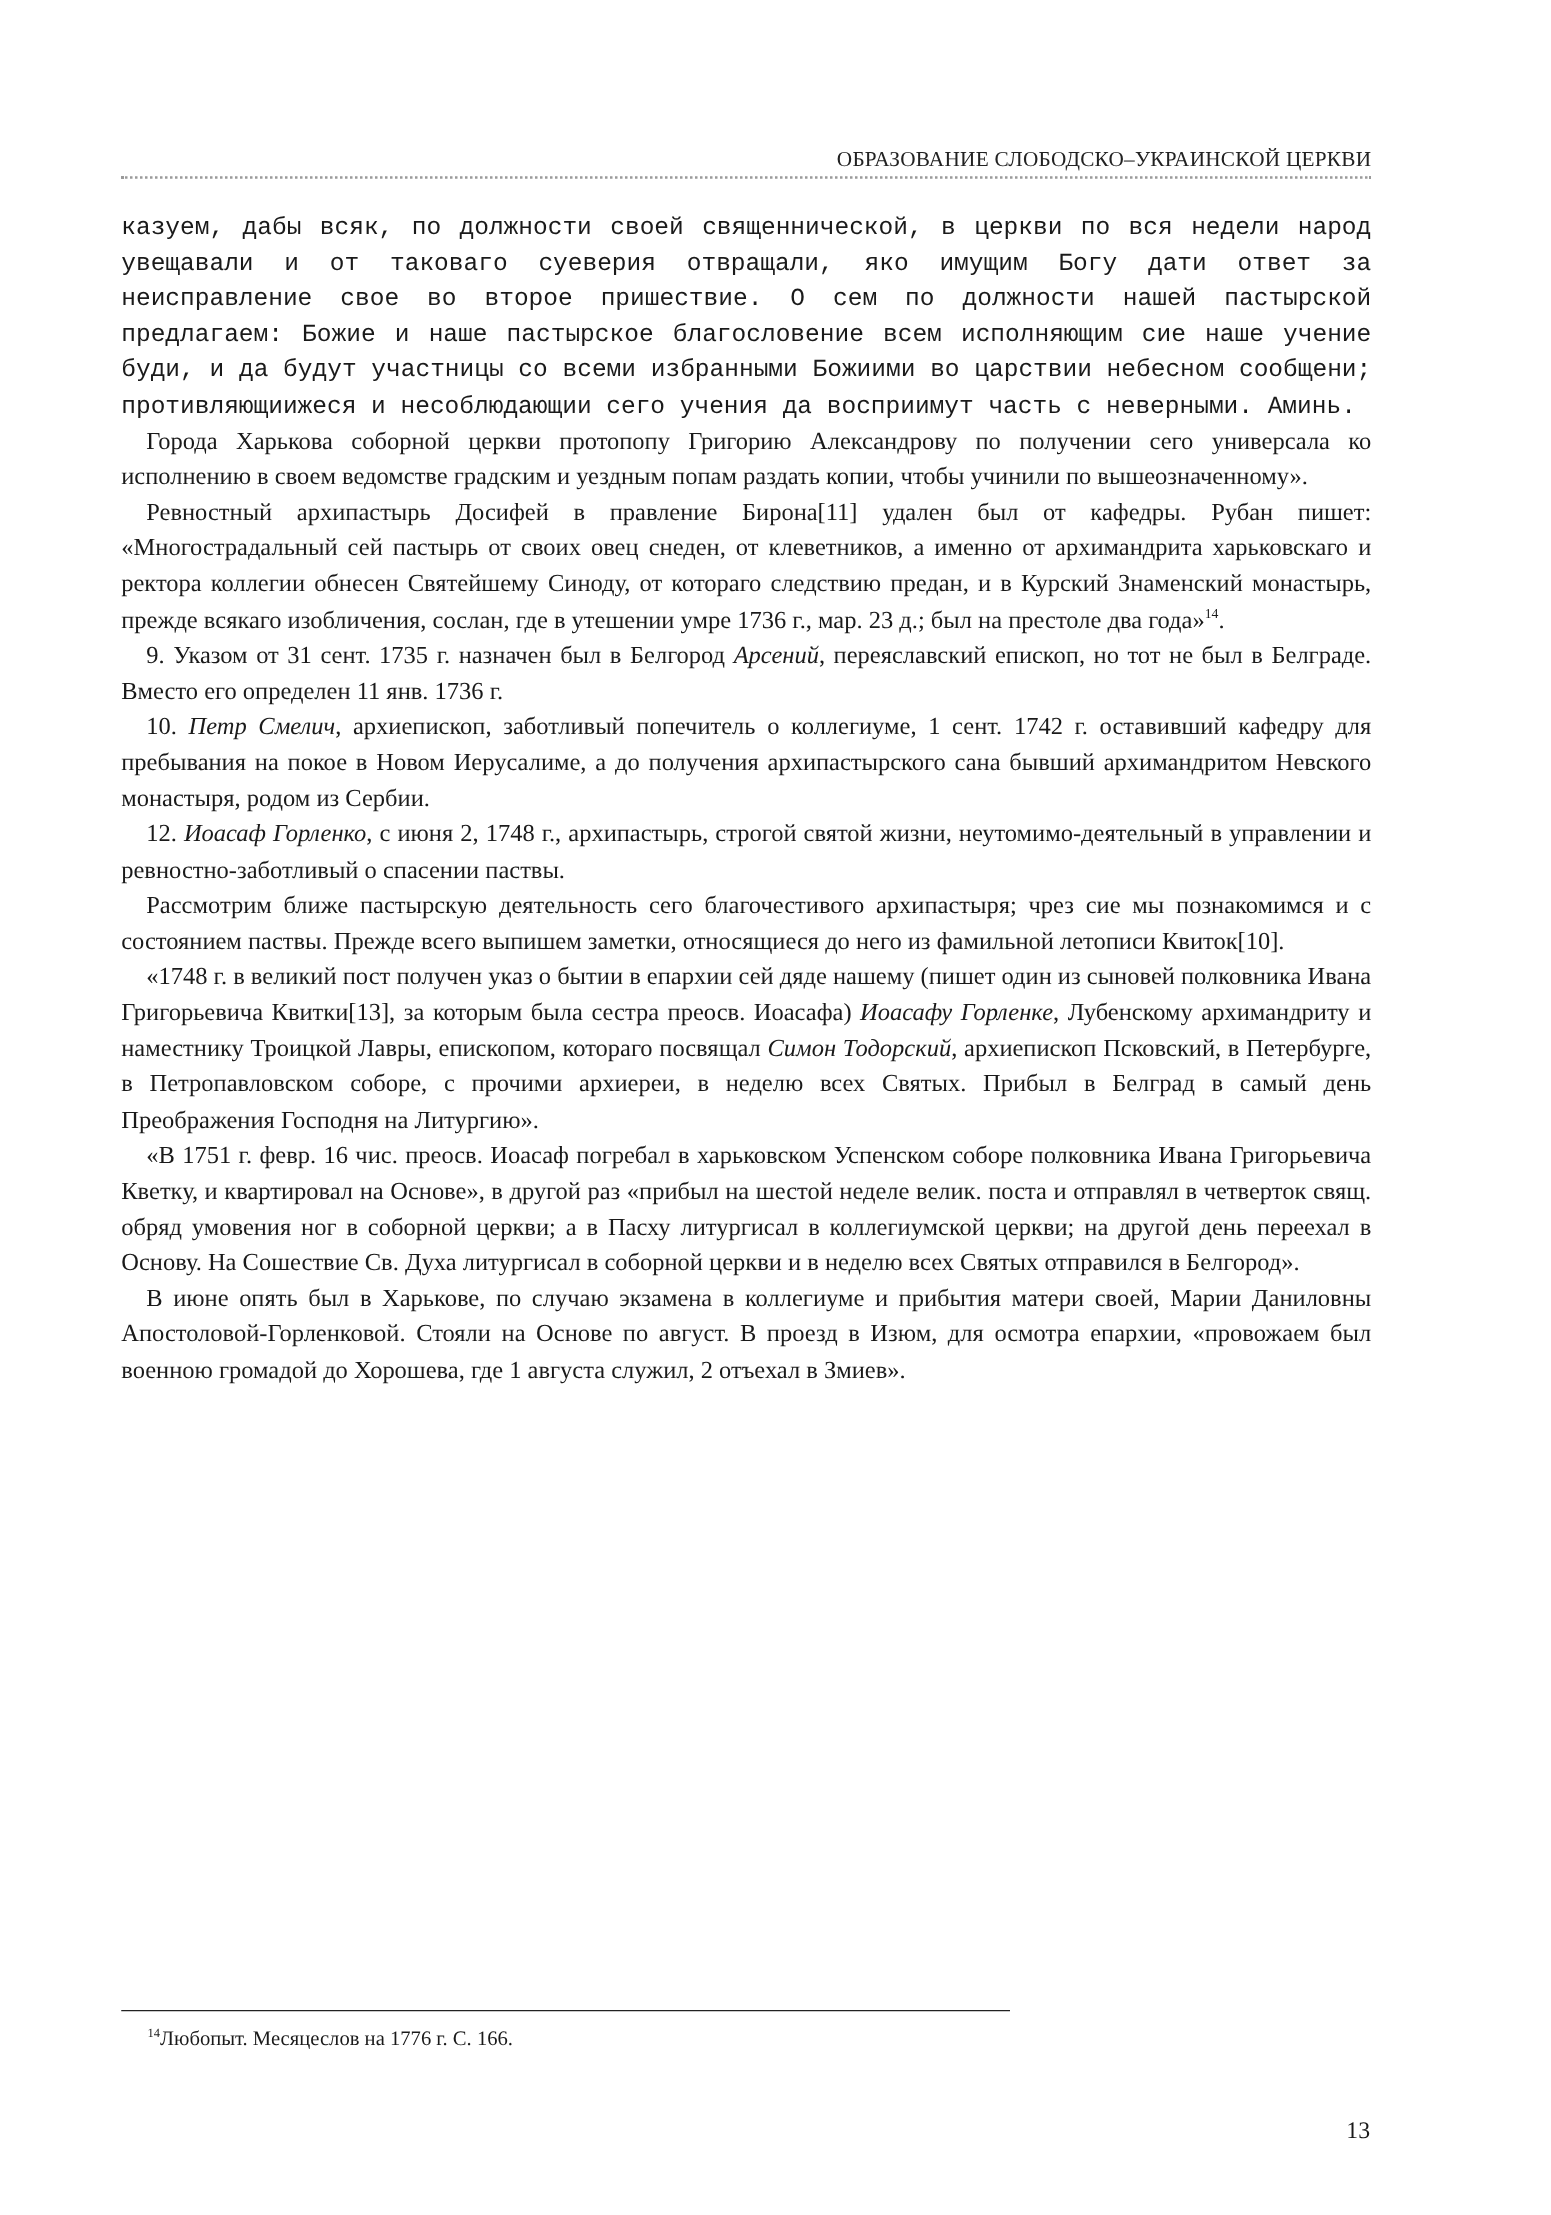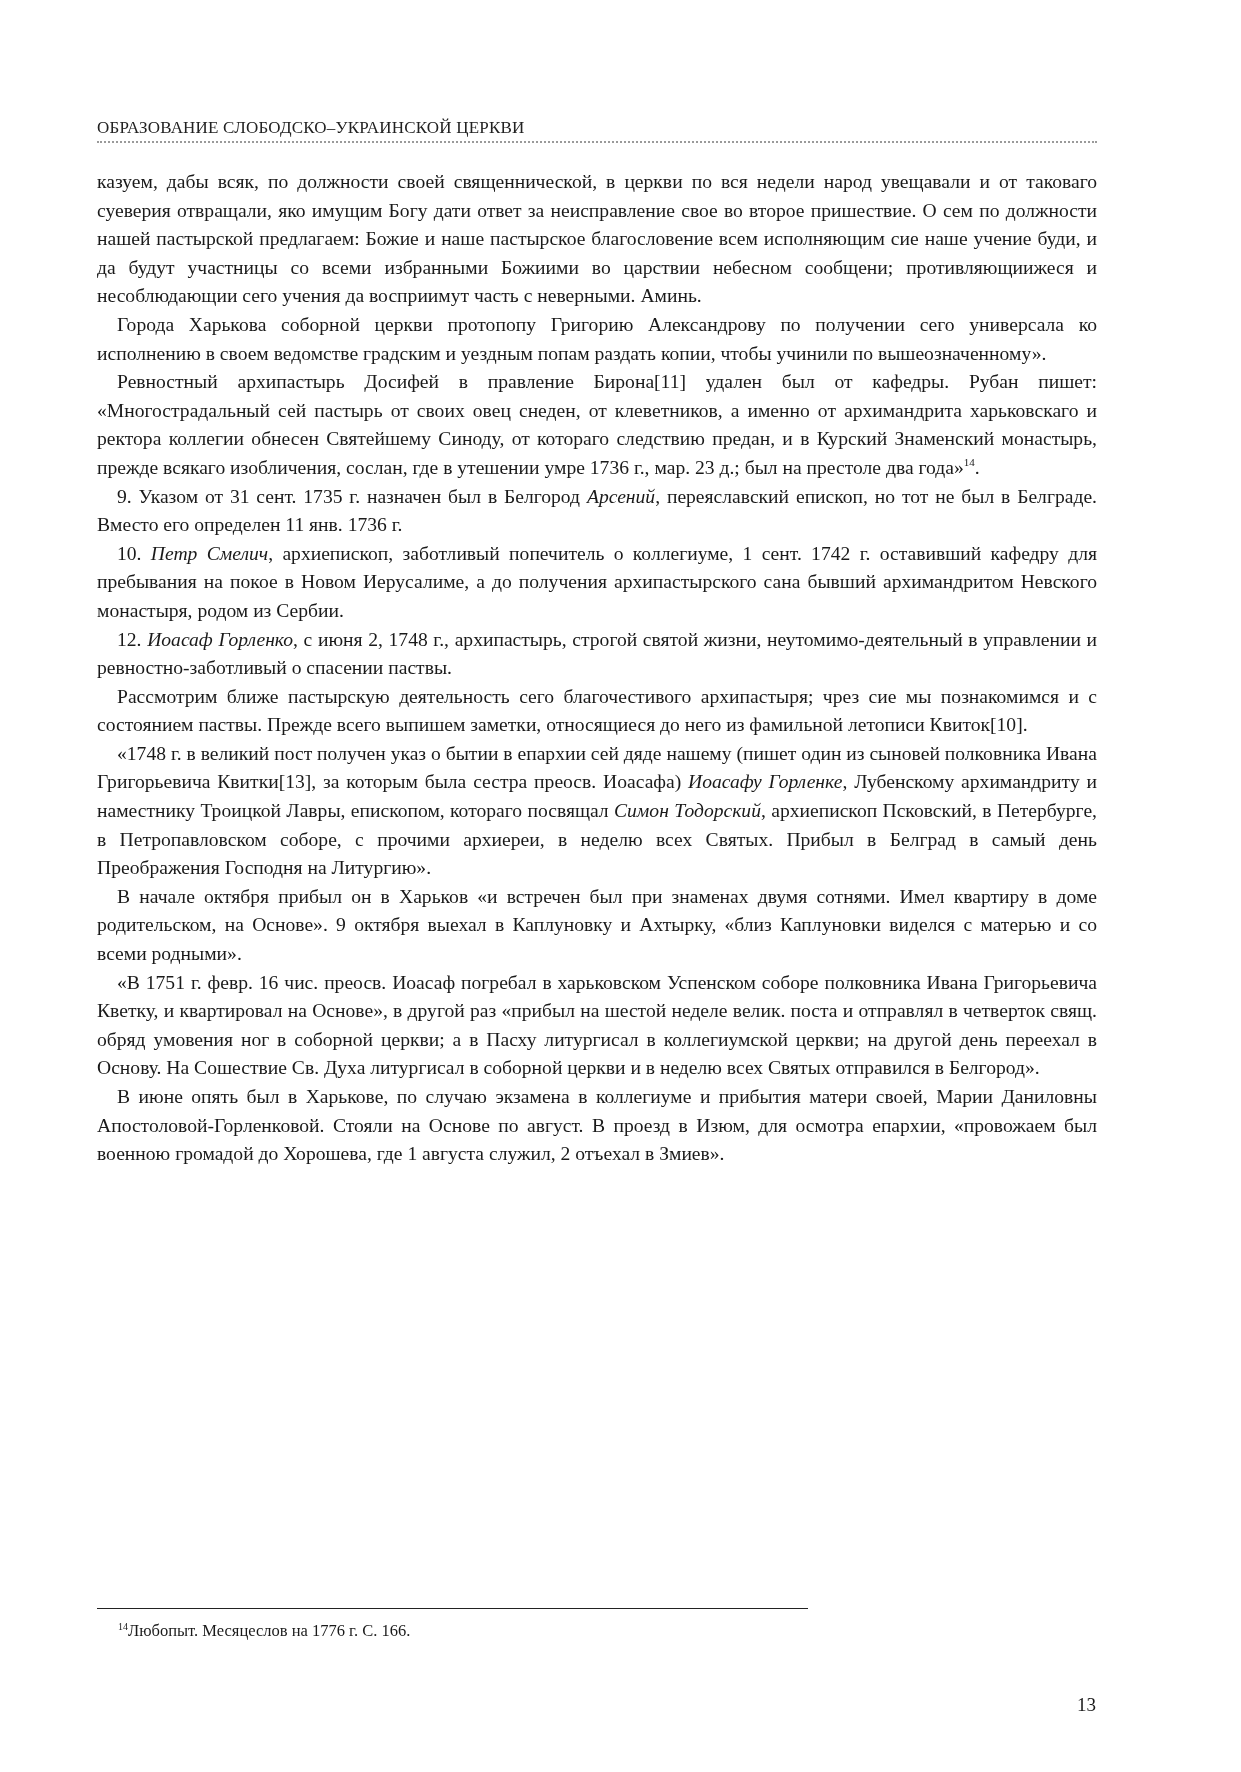--- a/index.html
+++ b/index.html
@@ -3,35 +3,35 @@
   <meta charset="utf-8">
   <style>
     html, body { margin: 0; padding: 0; background: #ffffff; }
     body {
       width: 1241px; height: 1772px; position: relative; overflow: hidden;
       font-family: "Liberation Serif", "DejaVu Serif", serif;
       color: #1a1a1a;
     }
     .running-head {
       position: absolute; left: 97px; width: 1000px; top: 118px;
-      text-align: left; font-size: 17px; letter-spacing: 0.2px;
+      text-align: right; font-size: 17px; letter-spacing: 0.2px;
       color: #222;
     }
     .head-rule {
       position: absolute; left: 97px; width: 1000px; top: 141px; height: 0;
       border-top: 2px dotted #9a9a9a;
     }
     .body-text {
       position: absolute; left: 97px; width: 1000px; top: 168px;
       font-size: 19.6px; line-height: 28.6px; text-align: justify;
       hyphens: manual;
     }
     .body-text p { margin: 0; text-indent: 0; }
     .body-text p.indent { text-indent: 20px; }
-    .body-text p.first { text-indent: 0; }
+    .body-text p.first { text-indent: 0; font-family: Liberation Mono, monospace; }
     .body-text em { font-style: italic; }
     .body-text sup { font-size: 11px; line-height: 0; vertical-align: super; }
     .fn-rule {
       position: absolute; left: 97px; width: 711px; top: 1608px; height: 0;
       border-top: 1.5px solid #222;
     }
     .footnote {
       position: absolute; left: 118px; top: 1620px;
       font-size: 16.5px; line-height: 22px;
     }
@@ -66,23 +66,20 @@
   <p class="indent">
     <span>12. </span><em>Иоасаф Горленко</em><span>, с июня 2, 1748 г., архипастырь, строгой святой жизни, неутомимо-деятельный в управлении и ревностно-заботливый о спасении паствы.</span>
   </p>
   <p class="indent">
     <span>Рассмотрим ближе пастырскую деятельность сего благочестивого архипастыря; чрез сие мы познакомимся и с состоянием паствы. Прежде всего выпишем заметки, относящиеся до него из фамильной летописи Квиток[10].</span>
   </p>
   <p class="indent">
     <span>«1748 г. в великий пост получен указ о бытии в епархии сей дяде нашему (пишет один из сыновей полковника Ивана Григорьевича Квитки[13], за которым была сестра преосв. Иоасафа) </span><em>Иоасафу Горленке</em><span>, Лубенскому архимандриту и наместнику Троицкой Лавры, епископом, котораго посвящал </span><em>Симон Тодорский</em><span>, архиепископ Псковский, в Петербурге, в Петропавловском соборе, с прочими архиереи, в неделю всех Святых. Прибыл в Белград в самый день Преображения Господня на Литургию».</span>
   </p>
   <p class="indent">
-    <span>В начале октября прибыл он в Харьков «и встречен был при знаменах двумя сотнями. Имел квартиру в доме родительском, на Основе». 9 октября выехал в Каплуновку и Ахтырку, «близ Каплуновки виделся с матерью и со всеми родными».</span>
-  </p>
-  <p class="indent">
     <span>«В 1751 г. февр. 16 чис. преосв. Иоасаф погребал в харьковском Успенском соборе полковника Ивана Григорьевича Кветку, и квартировал на Основе», в другой раз «прибыл на шестой неделе велик. поста и отправлял в четверток свящ. обряд умовения ног в соборной церкви; а в Пасху литургисал в коллегиумской церкви; на другой день переехал в Основу. На Сошествие Св. Духа литургисал в соборной церкви и в неделю всех Святых отправился в Белгород».</span>
   </p>
   <p class="indent">
     <span>В июне опять был в Харькове, по случаю экзамена в коллегиуме и прибытия матери своей, Марии Даниловны Апостоловой-Горленковой. Стояли на Основе по август. В проезд в Изюм, для осмотра епархии, «провожаем был военною громадой до Хорошева, где 1 августа служил, 2 отъехал в Змиев».</span>
   </p>
 </div>
 
 <div class="fn-rule"></div>
 <div class="footnote">
   <sup>14</sup><span>Любопыт. Месяцеслов на 1776 г. С. 166.</span>

